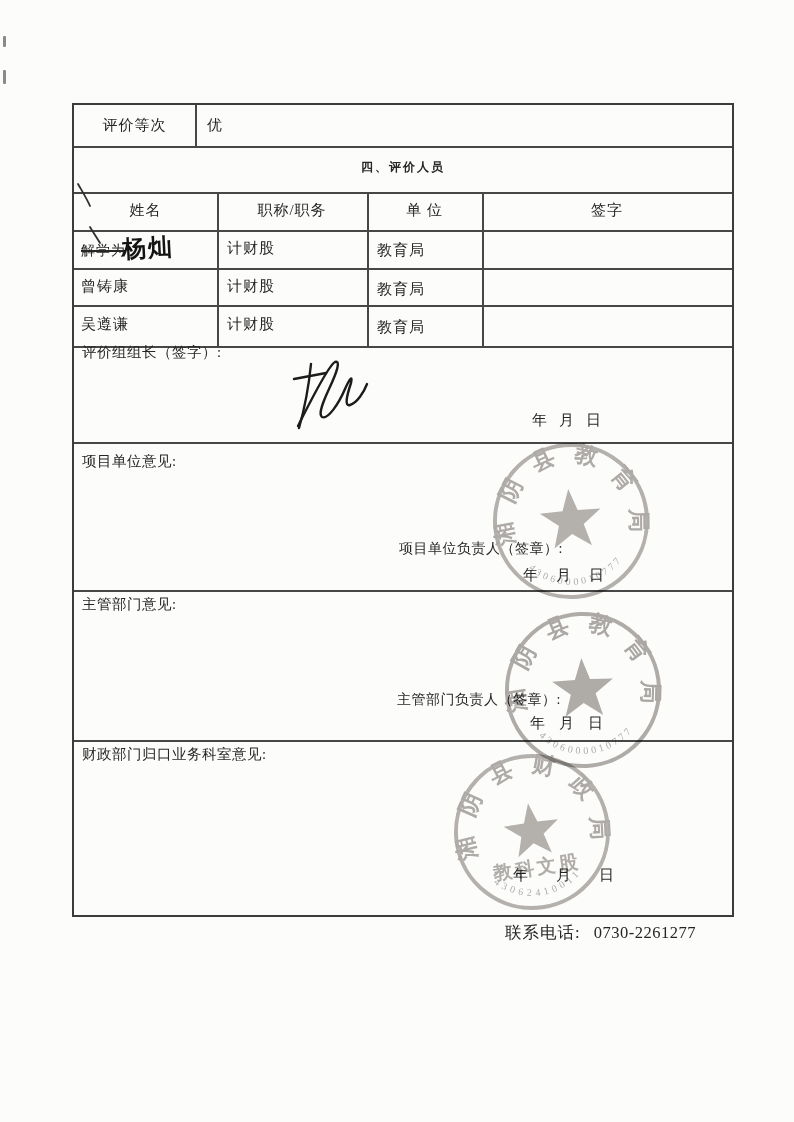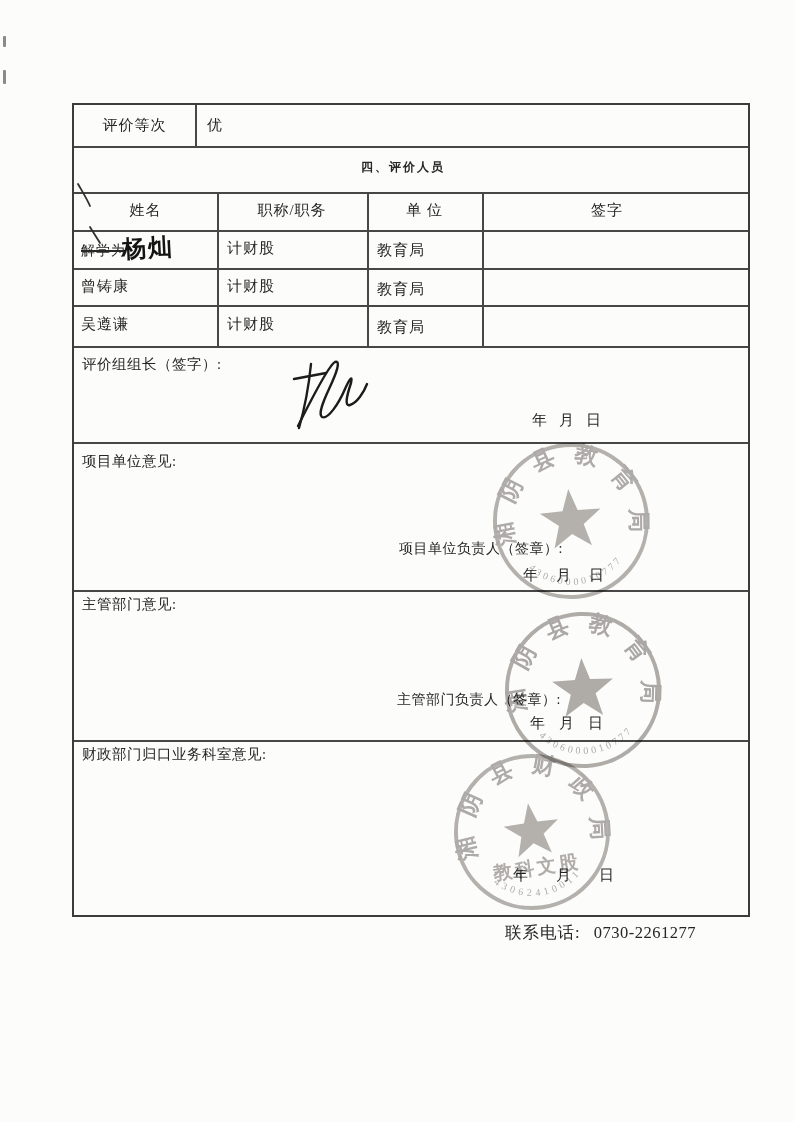--- a/index.html
+++ b/index.html
@@ -6,21 +6,21 @@
   body{background:#e8e8e8;}
   .sheet{
     position:relative;width:794px;height:1122px;margin:0 auto;
     background:#fcfcfa;overflow:hidden;
     font-family:"Liberation Serif","DejaVu Serif",serif;
     color:#262626;
   }
   .abs{position:absolute;}
   
   .tbl{position:absolute;left:72px;top:103px;width:658px;height:810px;
-       border:2px solid #3c3c3c;padding-left:16px;}
+       border:2px solid #3c3c3c;}
   .hline{position:absolute;left:0;width:100%;height:1.6px;background:#474747;}
   .vline{position:absolute;width:1.6px;background:#474747;}
   .cell{position:absolute;font-size:15px;letter-spacing:1px;white-space:nowrap;}
   .center{text-align:center;}
   .title-row{font-weight:600;font-size:12px;letter-spacing:2px;}
   .strike{text-decoration:line-through;text-decoration-thickness:2px;}
   .handwrite{
     font-size:24px;font-weight:700;letter-spacing:2px;color:#141414;
     transform:rotate(-3deg);display:inline-block;
     font-family:"DejaVu Sans","Liberation Sans",sans-serif;
@@ -78,21 +78,21 @@
       <div class="cell" style="left:153px;top:172px;">计财股</div>
       <div class="cell" style="left:303px;top:175px;">教育局</div>
     </div>
 
     <div>
       <div class="cell" style="left:7px;top:210px;">吴遵谦</div>
       <div class="cell" style="left:153px;top:210px;">计财股</div>
       <div class="cell" style="left:303px;top:213px;">教育局</div>
     </div>
 
-    <div class="cell small-label" style="left:8px;top:250px;text-align:right;">评价组组长（签字）:</div>
+    <div class="cell small-label" style="left:8px;top:238px;text-align:right;">评价组组长（签字）:</div>
     <div class="date-row" style="position:absolute;left:458px;top:306px;gap:12px;">
       <span>年</span>
       <span>月</span>
       <span>日</span>
     </div>
 
     <div class="cell small-label" style="left:8px;top:347px;">项目单位意见:</div>
     <div class="cell small-label" style="left:325px;top:435px;font-size:14px;">项目单位负责人（签章）:</div>
     <div class="date-row" style="position:absolute;left:449px;top:461px;gap:18px;">
       <span>年</span>

